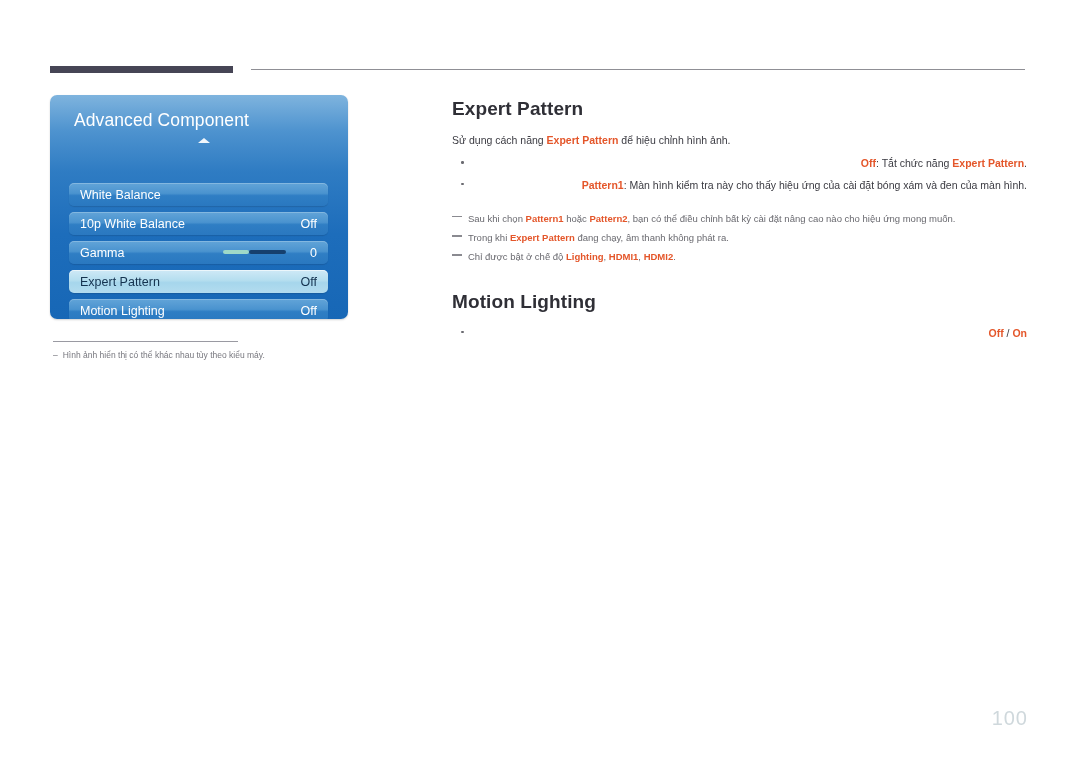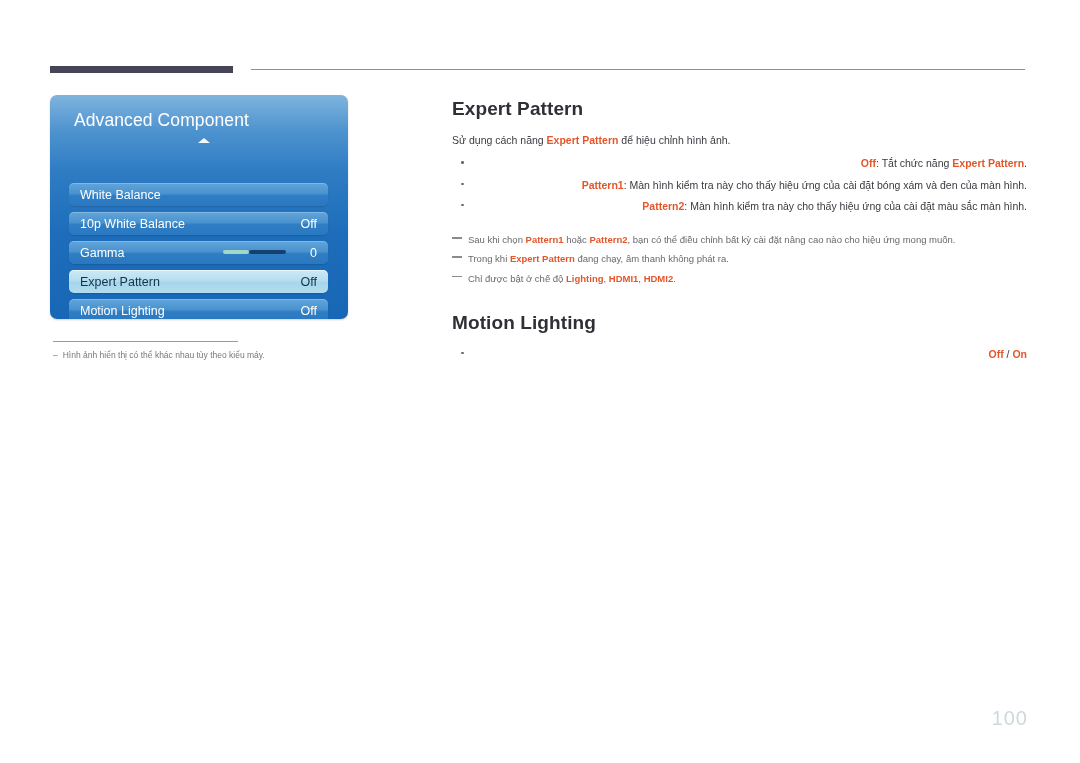--- a/index.html
+++ b/index.html
@@ -276,21 +276,20 @@
     <span>Hình ảnh hiển thị có thể khác nhau tùy theo kiểu máy.</span>
   </div>
 </div>
 
 <div class="right-col" id="content-col">
     <h2 class="section-title">Expert Pattern</h2>
     <p class="para"><span>Sử dụng cách năng </span><span class="kw">Expert Pattern</span><span> để hiệu chỉnh hình ảnh.</span></p>
     <ul class="bullets">
       <li><span class="bullet-dot"></span><span class="kw">Off</span><span>: Tắt chức năng </span><span class="kw">Expert Pattern</span><span>.</span></li>
       <li><span class="bullet-dot"></span><span class="kw">Pattern1</span><span>: Màn hình kiểm tra này cho thấy hiệu ứng của cài đặt bóng xám và đen của màn hình.</span></li>
-      <li><span class="bullet-dot"></span><span class="kw">Pattern2</span><span>: Màn hình kiểm tra này cho thấy hiệu ứng của cài đặt màu sắc màn hình.</span></li>
     </ul>
     <div class="notes">
       <div class="note"><span class="note-dash"></span><span>Sau khi chọn </span><span class="kw">Pattern1</span><span> hoặc </span><span class="kw">Pattern2</span><span>, bạn có thể điều chỉnh bất kỳ cài đặt nâng cao nào cho hiệu ứng mong muốn.</span></div>
       <div class="note"><span class="note-dash"></span><span>Trong khi </span><span class="kw">Expert Pattern</span><span> đang chạy, âm thanh không phát ra.</span></div>
       <div class="note"><span class="note-dash"></span><span>Chỉ được bật ở chế độ </span><span class="kw">Lighting</span><span>, </span><span class="kw">HDMI1</span><span>, </span><span class="kw">HDMI2</span><span>.</span></div>
     </div>
     <h2 class="section-title second">Motion Lighting</h2>
     <ul class="bullets">
       <li><span class="bullet-dot"></span><span class="kw">Off</span><span> / </span><span class="kw">On</span></li>
     </ul>

